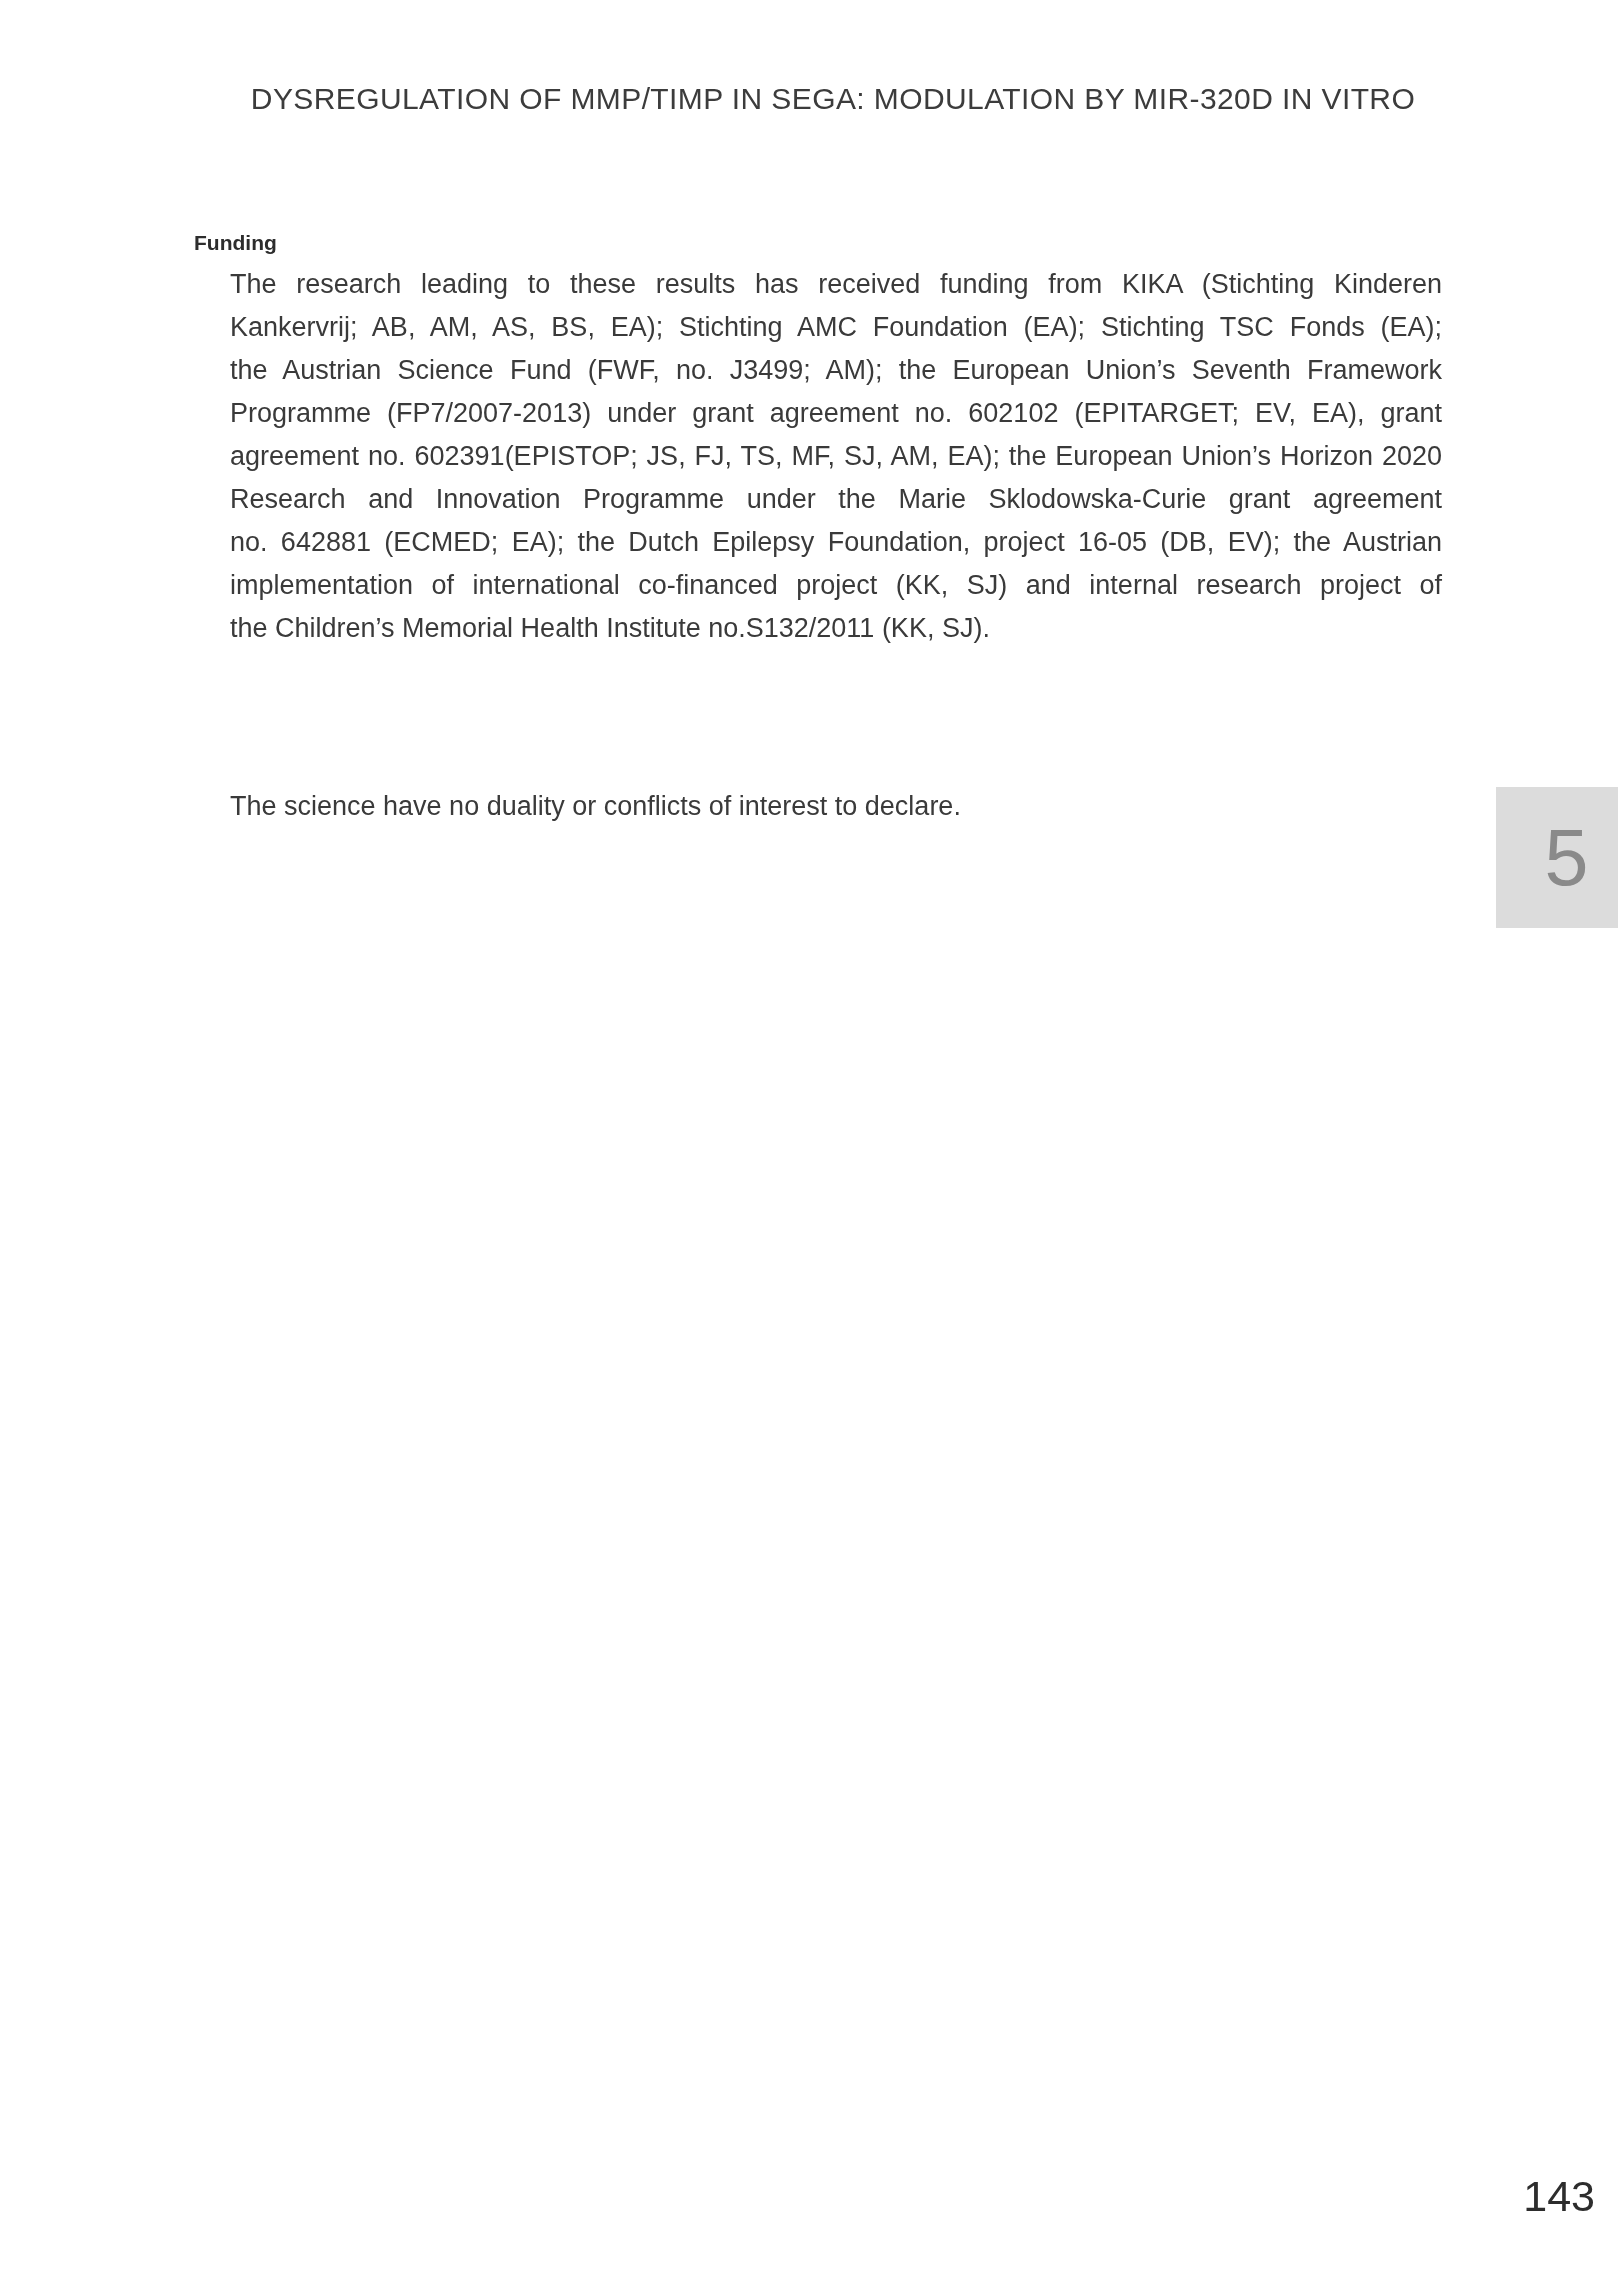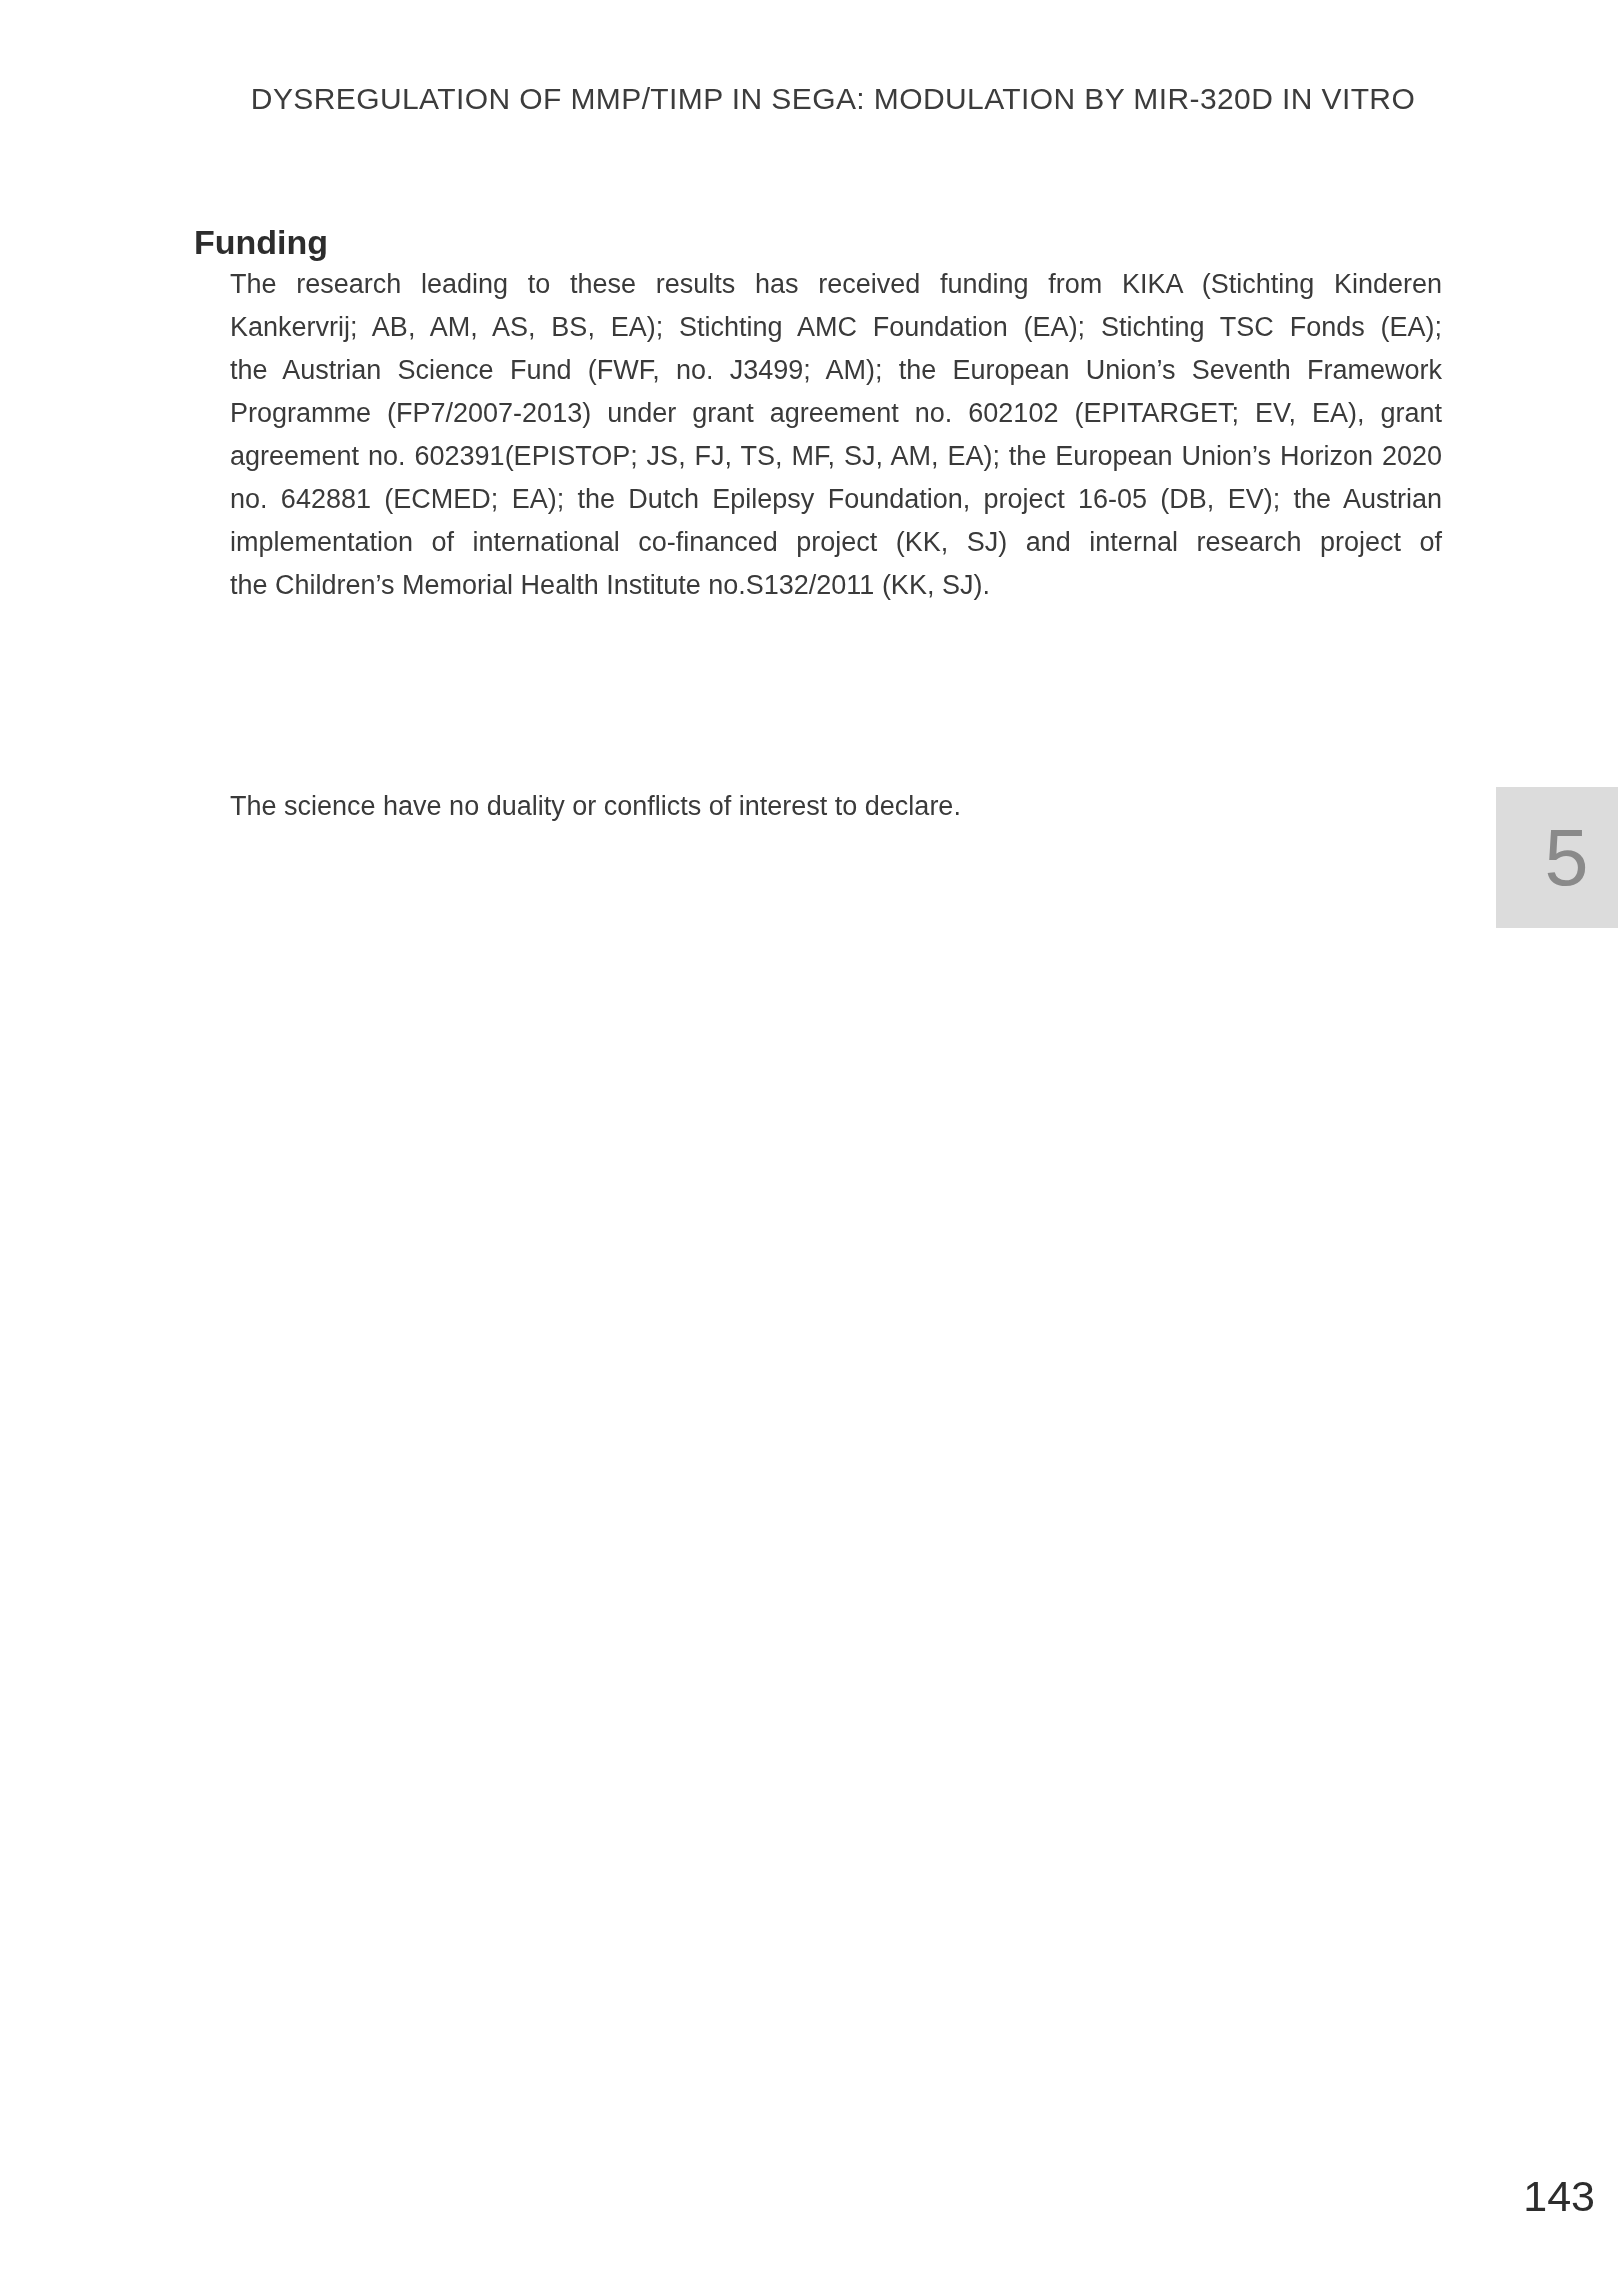--- a/index.html
+++ b/index.html
@@ -28,21 +28,21 @@
     font-weight: 300;
     letter-spacing: 0.4px;
     line-height: 37px;
     color: #3c3c3c;
     white-space: nowrap;
   }
   .section-heading {
     position: absolute;
     left: 194px;
     width: 1248px;
-    font-size: 34px;
+    font-size: 21px;
     font-weight: 700;
     line-height: 37px;
     color: #2d2d2d;
   }
   #funding-heading { top: 224px; }
   #conflict-heading { top: 744px; }
   .paragraph {
     position: absolute;
     left: 194px;
     width: 1248px;
@@ -103,20 +103,21 @@
   <div class="running-header">DYSREGULATION OF MMP/TIMP IN SEGA: MODULATION BY MIR-320D IN VITRO</div>
 
   <div id="funding-heading" class="section-heading">Funding</div>
 
   <div id="funding-paragraph" class="paragraph">
       <div class="pline">The research leading to these results has received funding from KIKA (Stichting Kinderen</div>
       <div class="pline">Kankervrij; AB, AM, AS, BS, EA); Stichting AMC Foundation (EA); Stichting TSC Fonds (EA);</div>
       <div class="pline">the Austrian Science Fund (FWF, no. J3499; AM); the European Union’s Seventh Framework</div>
       <div class="pline">Programme (FP7/2007-2013) under grant agreement no. 602102 (EPITARGET; EV, EA), grant</div>
       <div class="pline">agreement no. 602391(EPISTOP; JS, FJ, TS, MF, SJ, AM, EA); the European Union’s Horizon 2020</div>
+      <div class="pline">Research and Innovation Programme under the Marie Sklodowska-Curie grant agreement</div>
       <div class="pline">no. 642881 (ECMED; EA); the Dutch Epilepsy Foundation, project 16-05 (DB, EV); the Austrian</div>
       <div class="pline">implementation of international co-financed project (KK, SJ) and internal research project of</div>
       <div class="pline last">the Children’s Memorial Health Institute no.S132/2011 (KK, SJ).</div>
     </div>
 
 
   <div id="conflict-paragraph" class="paragraph">
       <div class="pline last">The science have no duality or conflicts of interest to declare.</div>
     </div>
 

